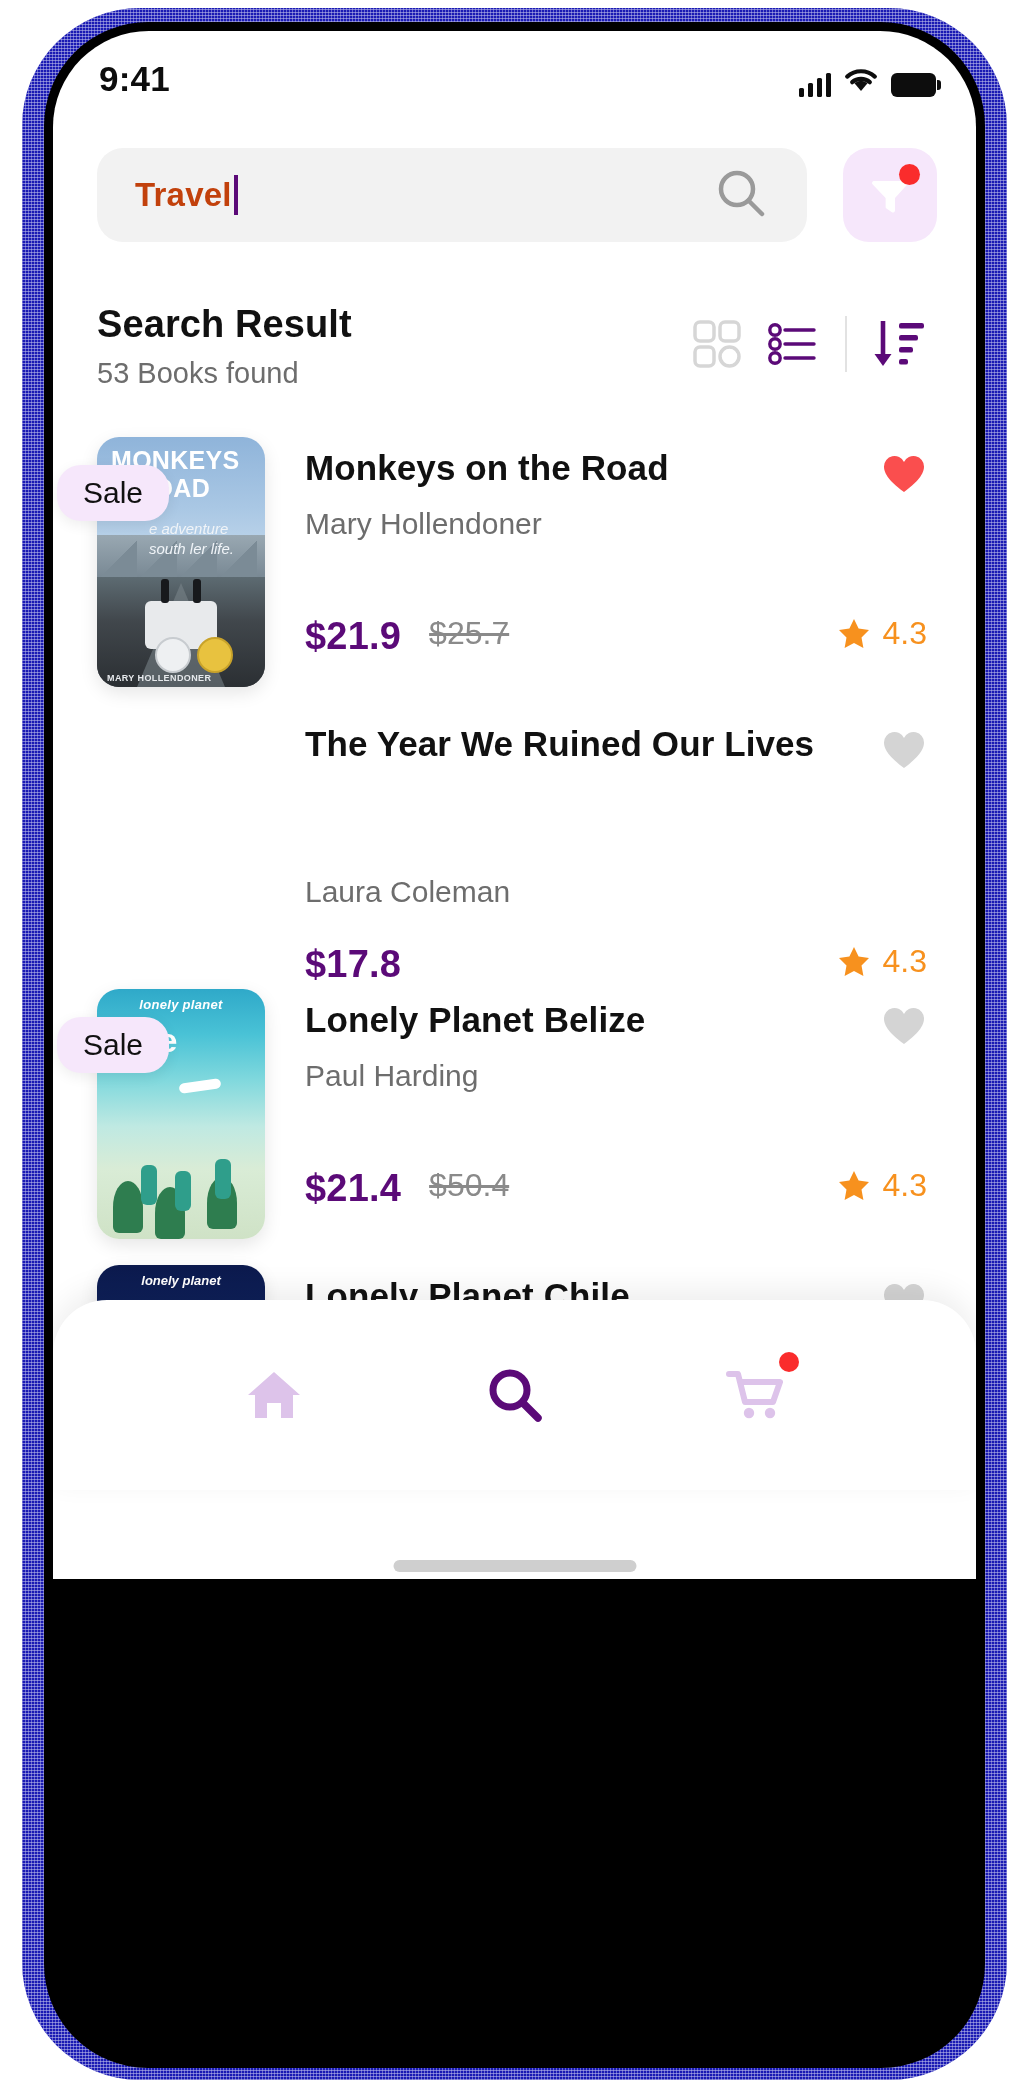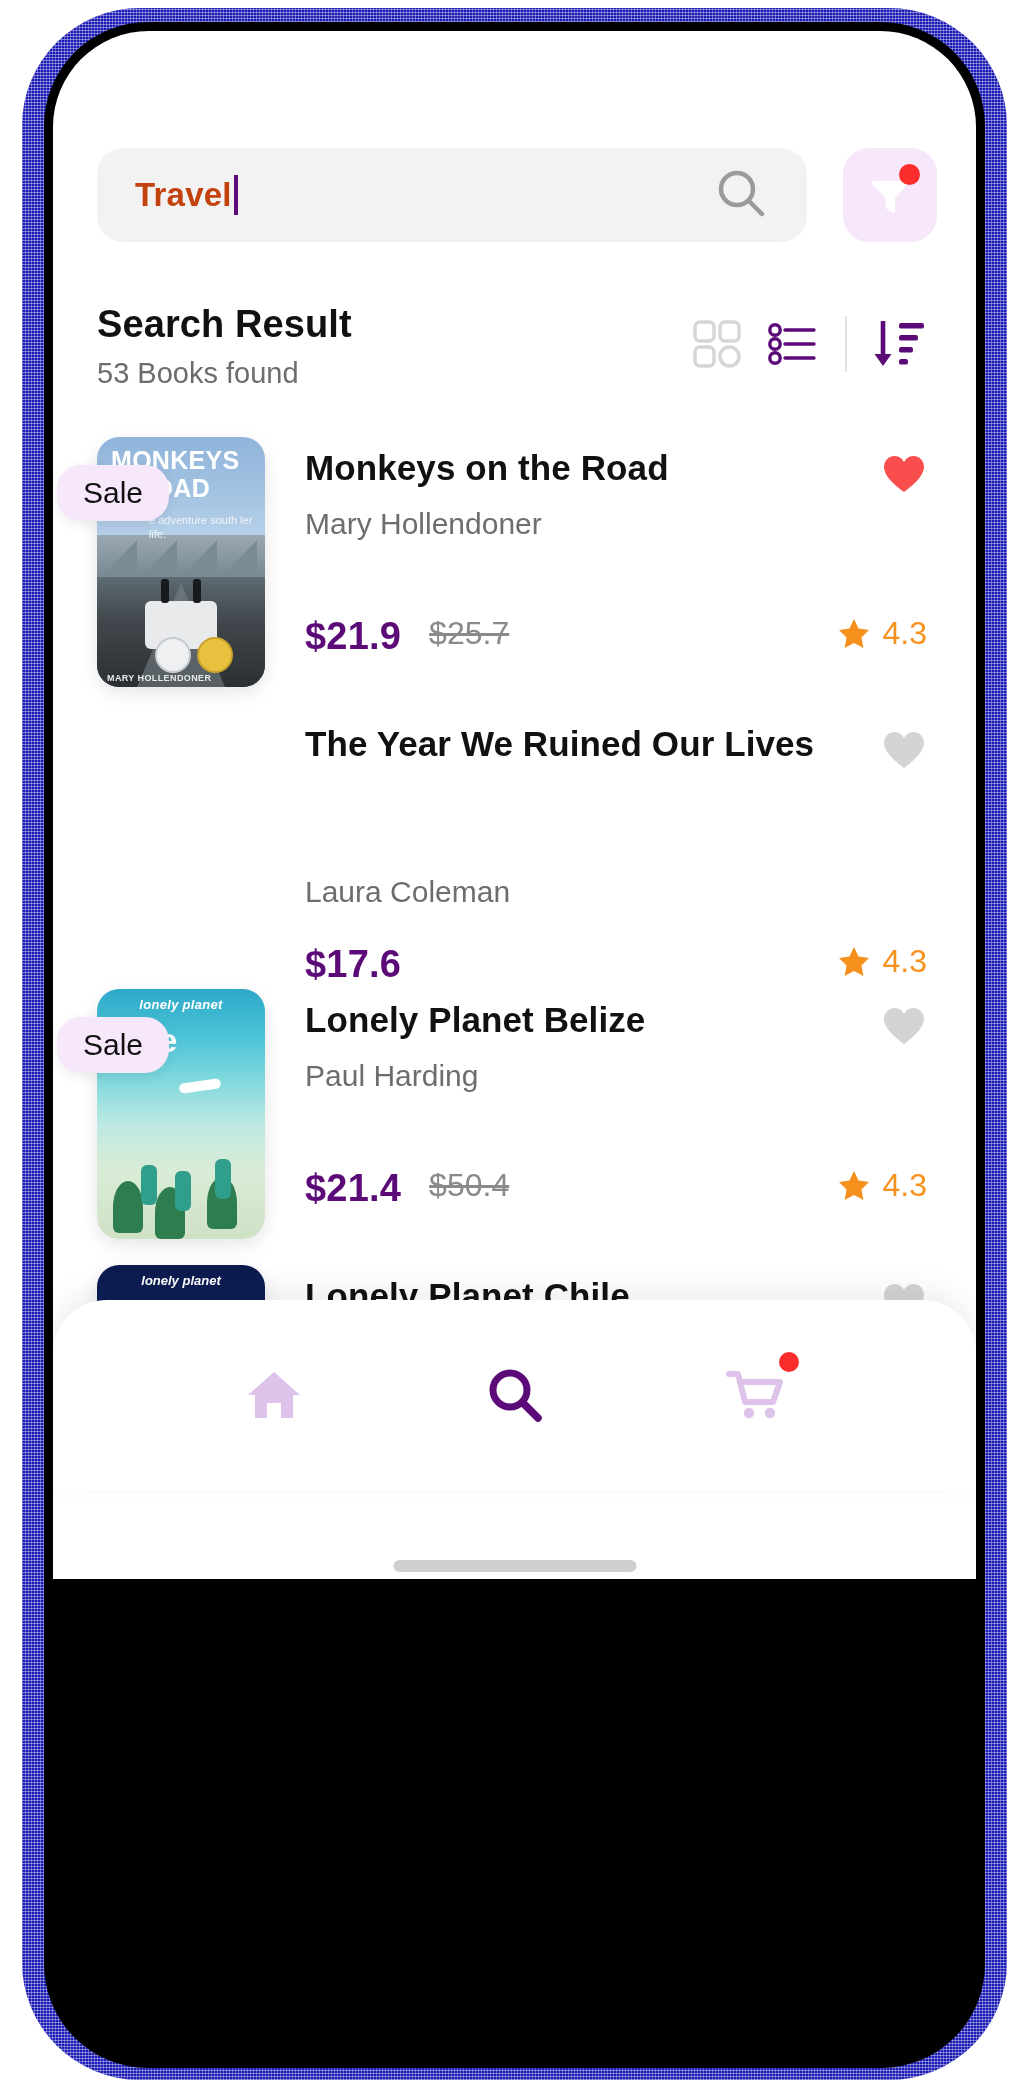--- a/index.html
+++ b/index.html
@@ -329,22 +329,23 @@
   }
   .cm-title {
     position: absolute;
     left: 14px; top: 10px;
     font-size: 25px; font-weight: 700;
     color: #ffffff; line-height: 1.08;
     letter-spacing: .3px;
   }
   .cm-sub {
     position: absolute;
-    left: 52px; top: 76px;
-    font-size: 11px; color: #f0f4f8; line-height: 1.3;
+    left: 52px; top: 82px;
+    font-size: 15px; color: #f0f4f8; line-height: 1.3;
+    font-style: italic;
   }
   .cm-road {
     position: absolute;
     left: 0; bottom: 0; width: 100%; height: 44%;
     background:
       linear-gradient(180deg, #5d6b72 0%, #41474c 40%, #2b2f33 100%);
   }
   .cm-roadline {
     position: absolute;
     left: 50%; bottom: 0;
@@ -443,20 +444,39 @@
 <body>
 
 <div id="frame">
 
   <div class="bezel-outer"></div>
   <div class="bezel-noise"></div>
   <div class="bezel-inner"></div>
 
   <div class="screen">
 
+    <div class="statusbar">
+      <div class="status-time">9:41</div>
+      <div class="status-icons">
+        <span class="bars">
+          <i></i>
+            <i></i>
+            <i></i>
+            <i></i>
+        </span>
+        <span>
+          <svg width="34" height="26" viewBox="0 0 34 26">
+            <path d="M17 24 L10.5 16.2 A9.6 9.6 0 0 1 23.5 16.2 Z" fill="#0d0d0d"></path>
+            <path d="M3.2 9.6 A20.5 20.5 0 0 1 30.8 9.6" stroke="#0d0d0d" stroke-width="4.2" fill="none" stroke-linecap="round"></path>
+            <path d="M8.2 15.2 A13.5 13.5 0 0 1 25.8 15.2" stroke="#0d0d0d" stroke-width="4.2" fill="none" stroke-linecap="round"></path>
+          </svg>
+        </span>
+        <span class="batt"></span>
+      </div>
+    </div>
 
     <div class="search-row">
 
       <div class="search-field" title="Search books">
         <span class="search-value">Travel</span>
         <span class="caret"></span>
         <span class="search-magnifier">
           <svg width="56" height="56" viewBox="0 0 56 56">
             <circle cx="24" cy="24" r="16" stroke="#9a9a9a" stroke-width="4.5" fill="none"></circle>
             <line x1="35.5" y1="35.5" x2="49" y2="49" stroke="#9a9a9a" stroke-width="4.5" stroke-linecap="round"></line>
@@ -575,21 +595,21 @@
         </div>
         <div class="book-info">
           <div class="book-title">The Year We Ruined Our Lives</div>
           <div class="heart-btn">
             <svg width="44" height="40" viewBox="0 0 44 40">
               <path d="M22 38 C5 25.5 2 18 2 12.5 A10.5 10.5 0 0 1 22 8 A10.5 10.5 0 0 1 42 12.5 C42 18 39 25.5 22 38 Z" fill="#d4d4d4"></path>
             </svg>
           </div>
           <div class="book-author" style="top:152px">Laura Coleman</div>
           <div class="price-row" style="top:220px">
-            <span class="price-now">$17.6</span>
+            <span class="price-now">$17.8</span>
             <span class="price-old"></span>
             <span class="rating">
               <svg width="34" height="34" viewBox="0 0 34 34">
                 <path d="M17 2 L21.6 11.6 L32 13 L24.5 20.5 L26.4 31 L17 26 L7.6 31 L9.5 20.5 L2 13 L12.4 11.6 Z" fill="#f7911e"></path>
               </svg>
               <span class="rating-val">4.3</span>
             </span>
           </div>
         </div>
       </div>

